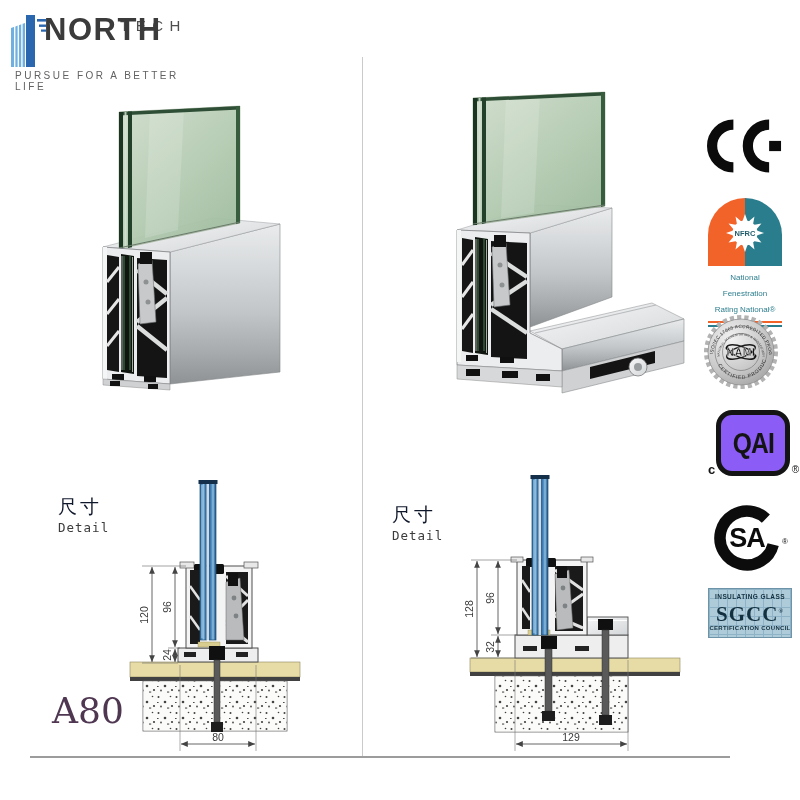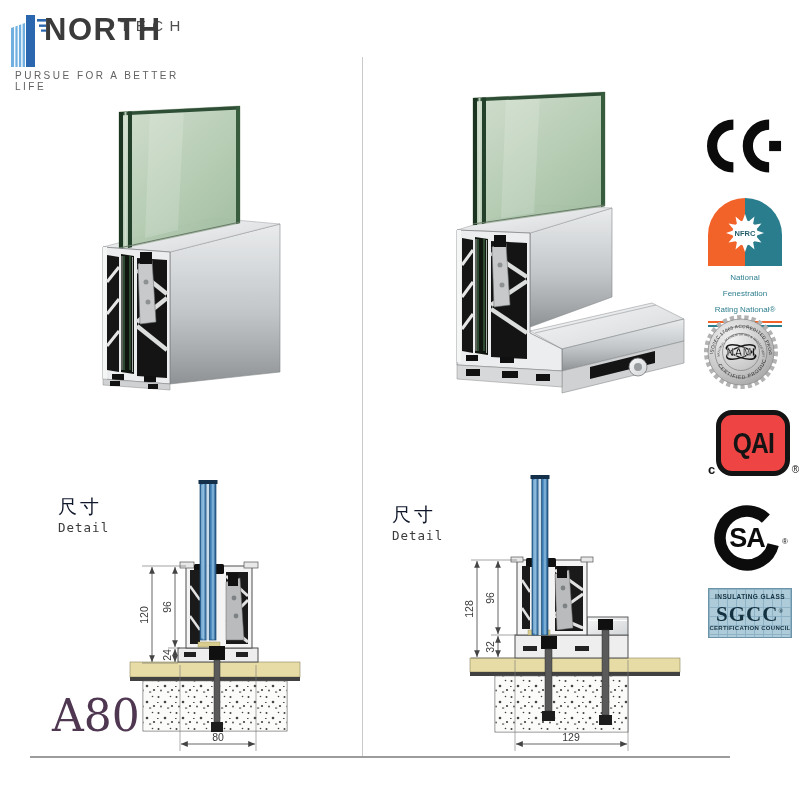--- a/index.html
+++ b/index.html
@@ -12,33 +12,33 @@
   .logo-tech{position:absolute;left:110px;top:5px;font-size:15px;letter-spacing:6.5px;color:#4e4e4e;font-weight:500;}
   .logo-north{position:absolute;left:34px;top:0;font-size:31px;font-weight:bold;letter-spacing:1.5px;color:#3b3b3b;}
   .logo-tagline{position:absolute;left:5px;top:58px;font-size:10px;letter-spacing:2.5px;color:#616161;}
 
   
   .divider-v{position:absolute;left:362px;top:57px;width:1px;height:699px;background:#cacaca;}
   .rule-bottom{position:absolute;left:30px;top:756px;width:700px;height:2px;background:#9c9c9c;}
 
   .dim-title-cn{position:absolute;font-size:19px;letter-spacing:3px;color:#0f172a;}
   .dim-title-en{position:absolute;font-size:12.5px;letter-spacing:1px;color:#3b3b3b;font-family:"DejaVu Sans Mono",monospace;}
-  .model-label{position:absolute;font-family:"DejaVu Serif",serif;font-size:44px;color:#4f3752;}
+  .model-label{position:absolute;font-family:"DejaVu Serif",serif;font-size:36px;color:#4f3752;}
 
   
   .cert{position:absolute;}
   .nfrc-arch{position:relative;width:74px;height:68px;border-radius:37px 37px 0 0;overflow:hidden;}
   .nfrc-half{position:absolute;top:0;width:37px;height:68px;}
   .nfrc-caption{margin-top:4px;text-align:center;font-size:8px;line-height:16px;color:#2e7f8f;}
   .nfrc-rule-o{margin-top:3px;height:2px;}
   .nfrc-rule-t{margin-top:2px;height:2px;}
   .nfrc-sun{position:absolute;left:17px;top:15px;}
 
   .qai-box{position:relative;width:64px;height:56px;border:5px solid #141414;border-radius:16px;
-           display:flex;align-items:center;justify-content:center;background:#ef4444;}
+           display:flex;align-items:center;justify-content:center;background:#8b5cf6;}
   .qai-text{font-size:29px;font-weight:900;color:#141414;letter-spacing:-1px;transform:scaleX(.85);}
   .qai-c{position:absolute;left:-13px;bottom:-6px;font-size:13px;font-weight:bold;color:#141414;}
   .qai-r{position:absolute;right:-14px;bottom:-4px;font-size:10px;color:#141414;}
 
   .igcc-box{width:84px;height:50px;background:#aecbd9;border:1px solid #6d93a8;box-sizing:border-box;
             background-image:linear-gradient(#8fb3c6 1px,transparent 1px),linear-gradient(90deg,#8fb3c6 1px,transparent 1px);
             background-size:9px 9px;text-align:center;color:#12303f;overflow:hidden;}
   .igcc-top{font-size:6.5px;font-weight:bold;letter-spacing:.4px;margin-top:4px;}
   .igcc-main{font-family:"Liberation Serif",serif;font-weight:bold;font-size:21px;line-height:22px;letter-spacing:1px;}
   .igcc-main sup{font-size:6px;}

